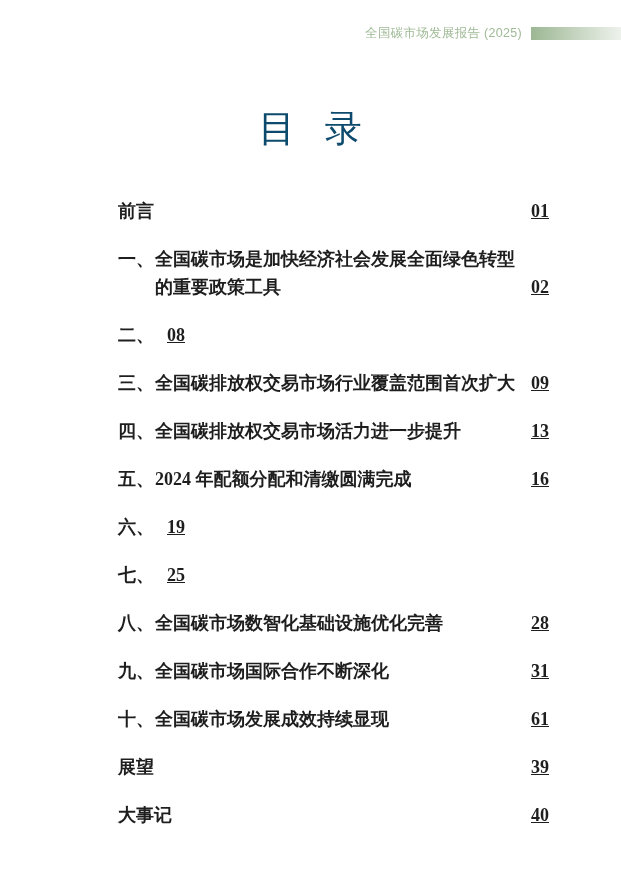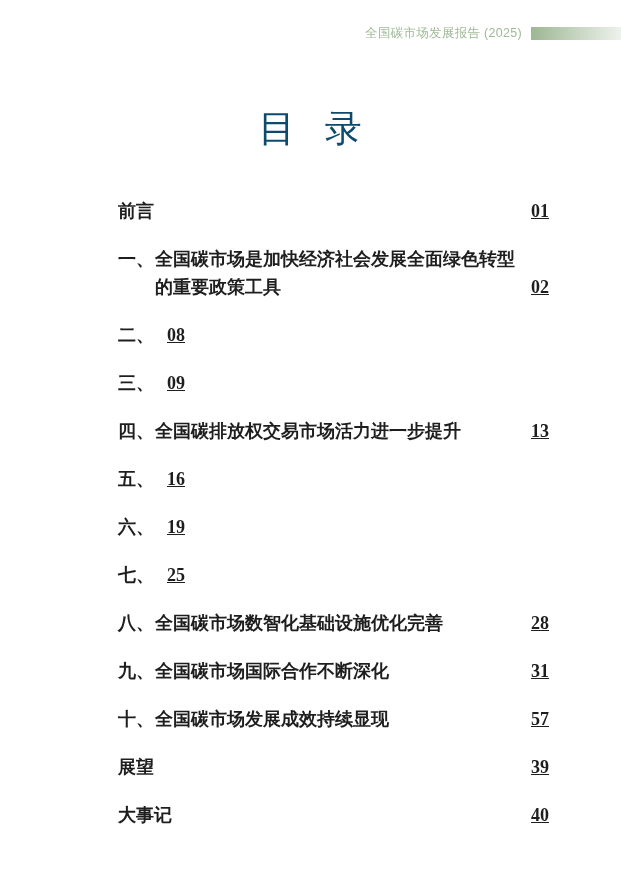--- a/index.html
+++ b/index.html
@@ -112,31 +112,33 @@
       <span class="entry-page">02</span>
     </div>
 
     <div class="toc-row">
       <span class="prefix">二、</span>
       <span class="entry-page">08</span>
     </div>
 
     <div class="toc-row">
       <span class="prefix">三、</span>
+      <span class="entry-title">全国碳排放权交易市场行业覆盖范围首次扩大</span>
       <span class="entry-page">09</span>
     </div>
 
     <div class="toc-row">
       <span class="prefix">四、</span>
       <span class="entry-title">全国碳排放权交易市场活力进一步提升</span>
       <span class="entry-page">13</span>
     </div>
 
     <div class="toc-row">
       <span class="prefix">五、</span>
+      <span class="entry-title">2024 年配额分配和清缴圆满完成</span>
       <span class="entry-page">16</span>
     </div>
 
     <div class="toc-row">
       <span class="prefix">六、</span>
       <span class="entry-page">19</span>
     </div>
 
     <div class="toc-row">
       <span class="prefix">七、</span>
@@ -151,21 +153,21 @@
 
     <div class="toc-row">
       <span class="prefix">九、</span>
       <span class="entry-title">全国碳市场国际合作不断深化</span>
       <span class="entry-page">31</span>
     </div>
 
     <div class="toc-row">
       <span class="prefix">十、</span>
       <span class="entry-title">全国碳市场发展成效持续显现</span>
-      <span class="entry-page">57</span>
+      <span class="entry-page">61</span>
     </div>
 
     <div class="toc-row no-prefix">
 
       <span class="entry-title">展望</span>
       <span class="entry-page">39</span>
     </div>
 
     <div class="toc-row no-prefix">
 

